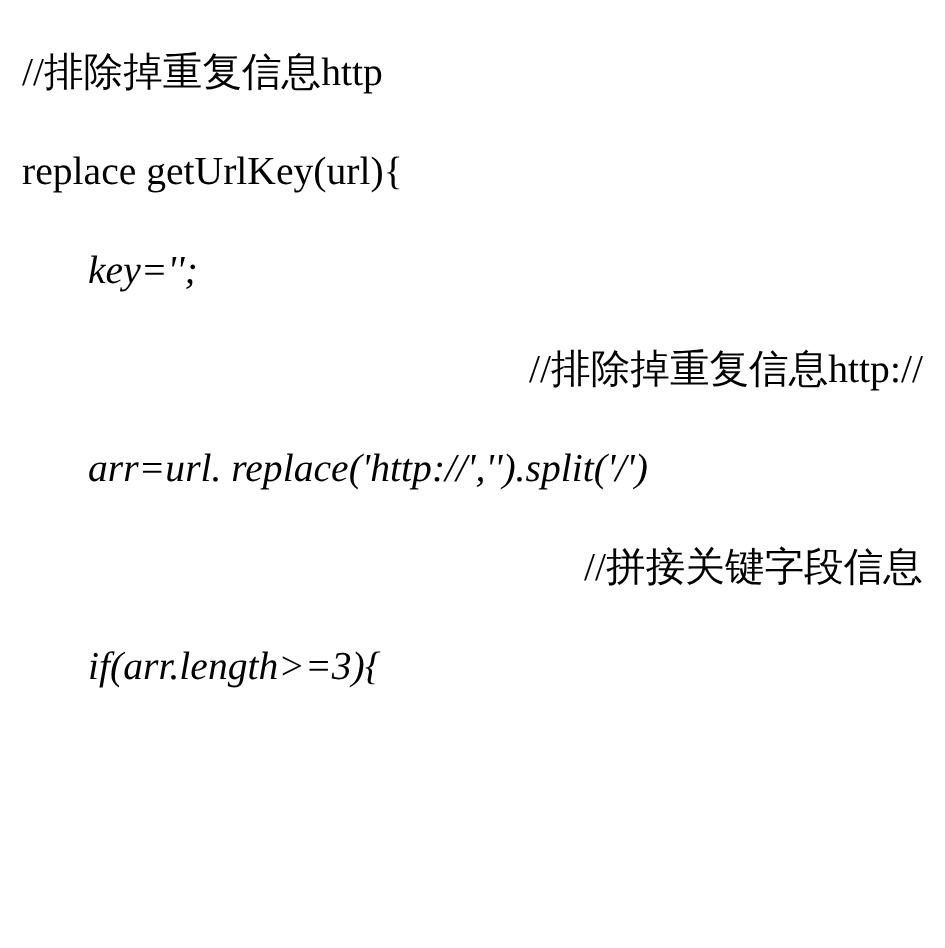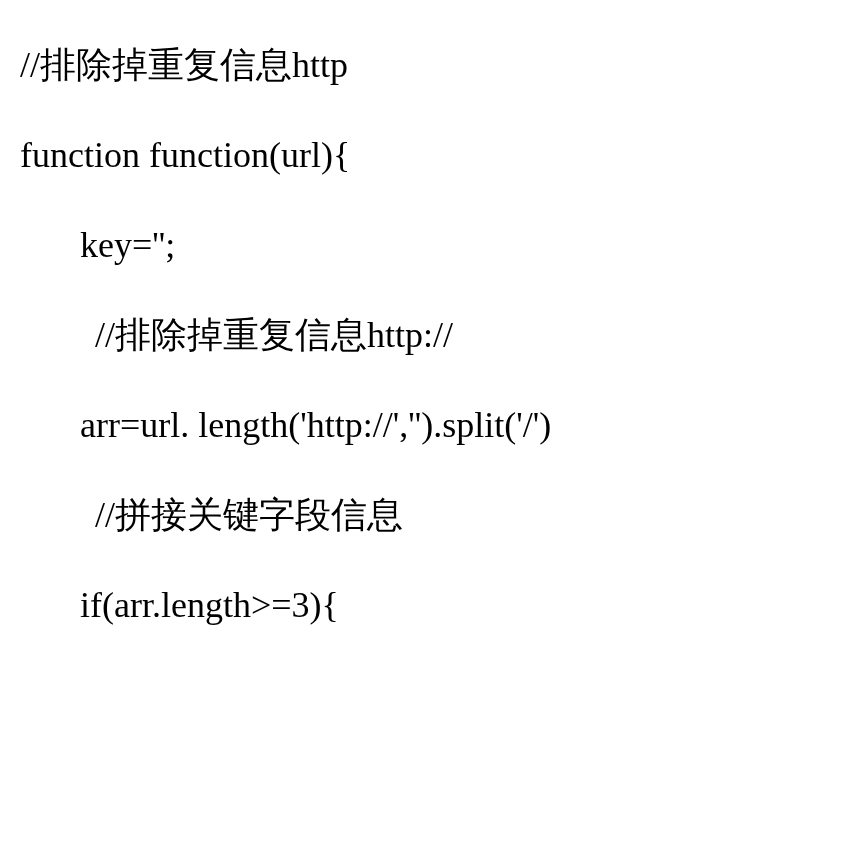--- a/index.html
+++ b/index.html
@@ -12,27 +12,29 @@
       color: #000000;
       width: 859px;
       box-sizing: border-box;
     }
     .code-line {
       white-space: nowrap;
       overflow: hidden;
     }
     .indent1 {
       padding-left: 60px;
+      font-style: italic;
     }
     .indent2 {
       padding-left: 75px;
+      text-align: right;
     }
   </style>
 </head>
 <body>
 
 <div class="code-line">//排除掉重复信息http</div>
-<div class="code-line">function function(url){</div>
+<div class="code-line">replace getUrlKey(url){</div>
 <div class="code-line indent1">key='';</div>
 <div class="code-line indent2">//排除掉重复信息http://</div>
-<div class="code-line indent1">arr=url. length('http://','').split('/')</div>
+<div class="code-line indent1">arr=url. replace('http://','').split('/')</div>
 <div class="code-line indent2">//拼接关键字段信息</div>
 <div class="code-line indent1">if(arr.length&gt;=3){</div>
 
 </body></html>

